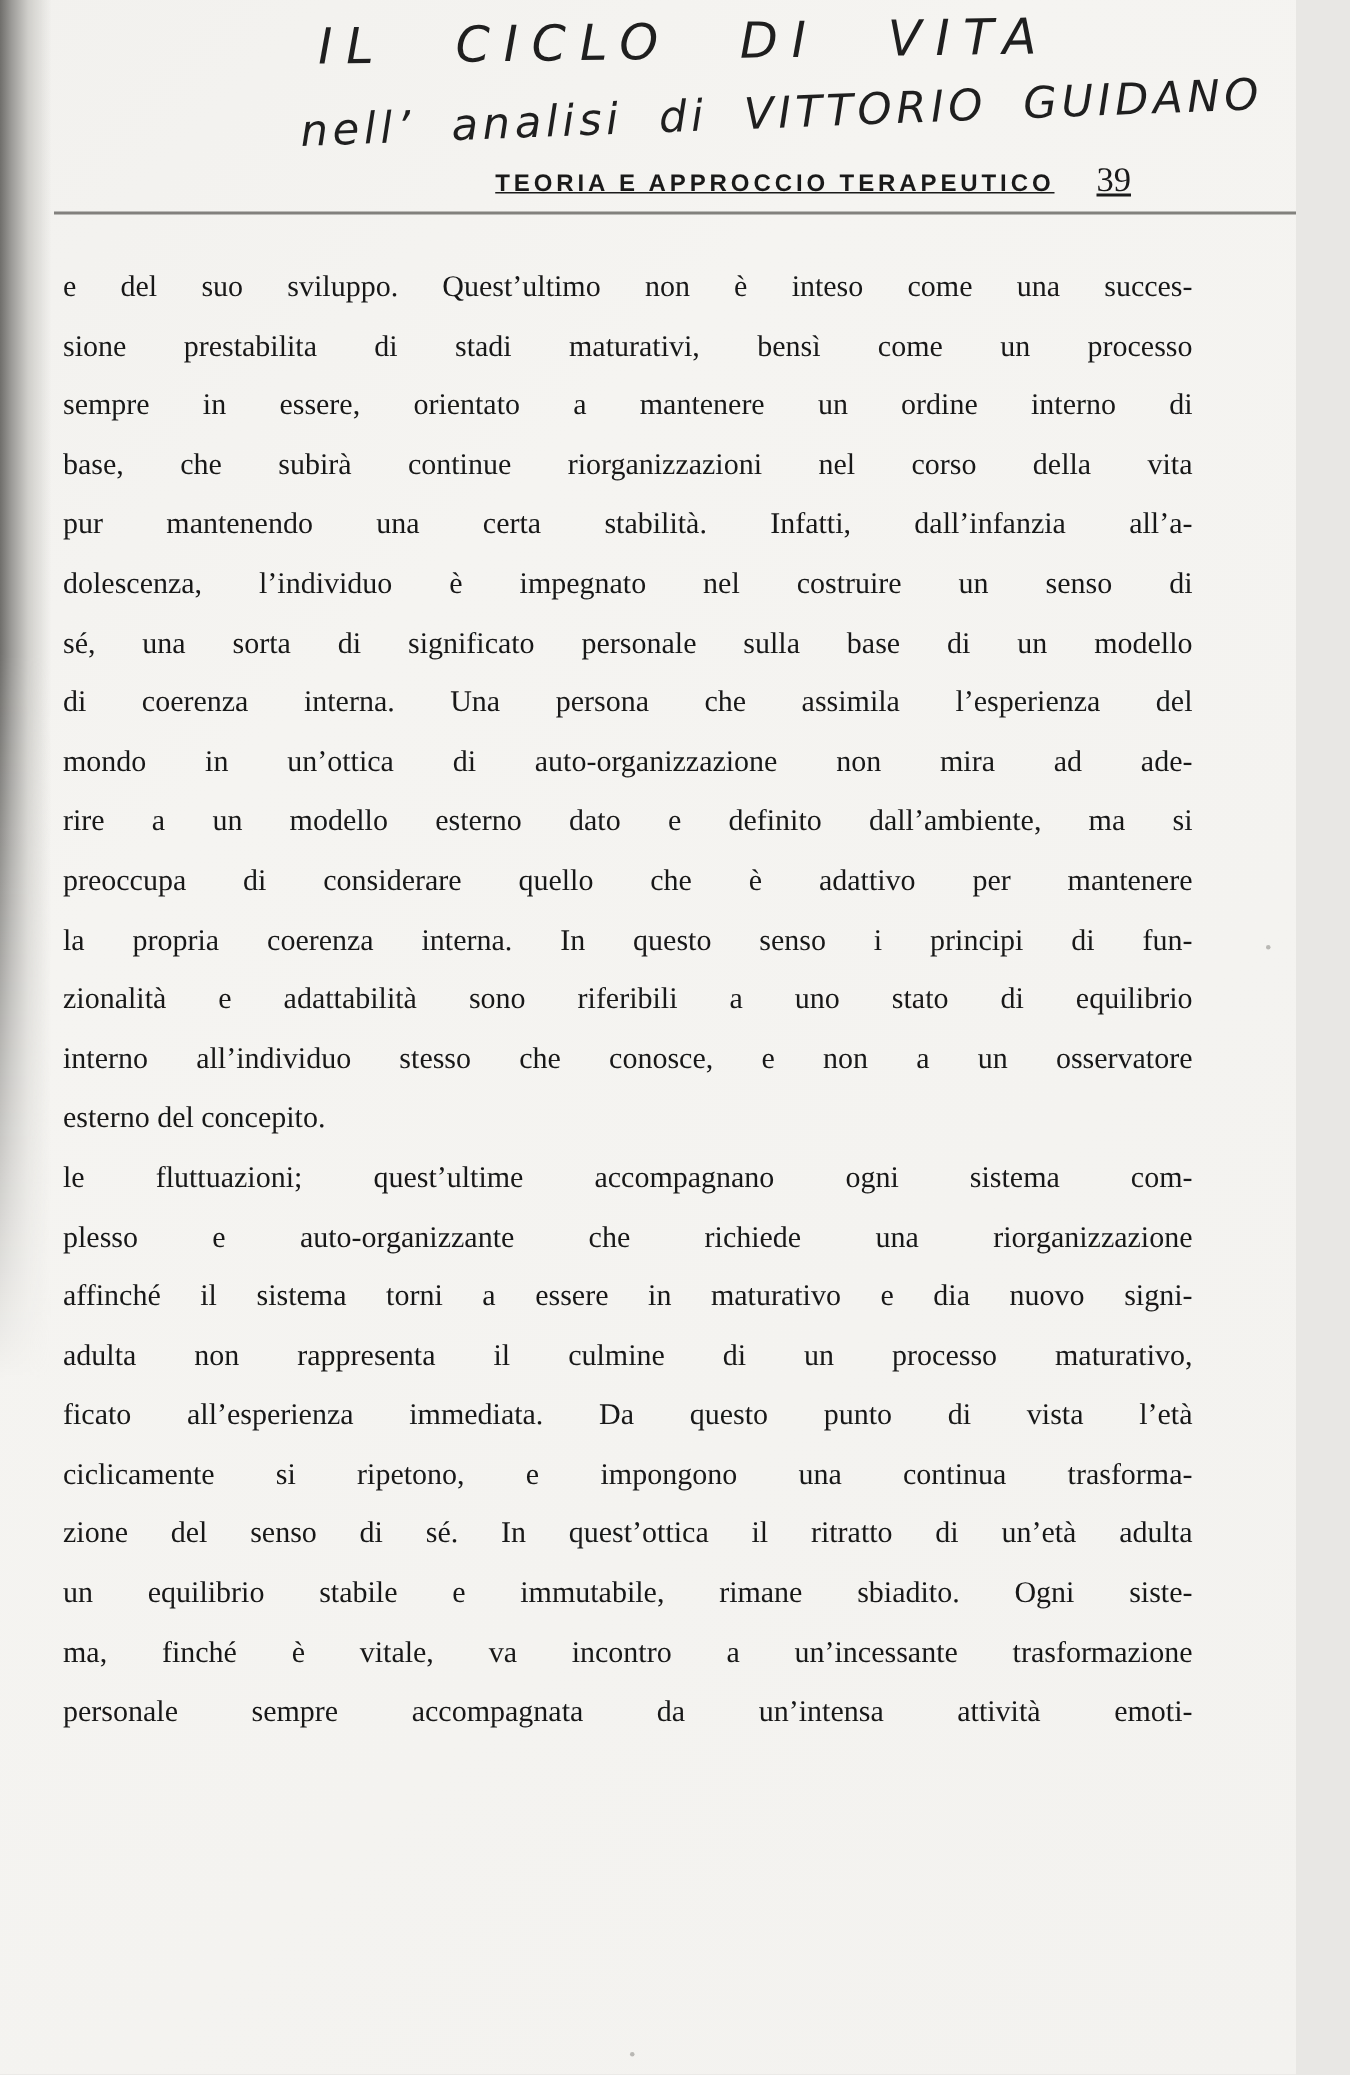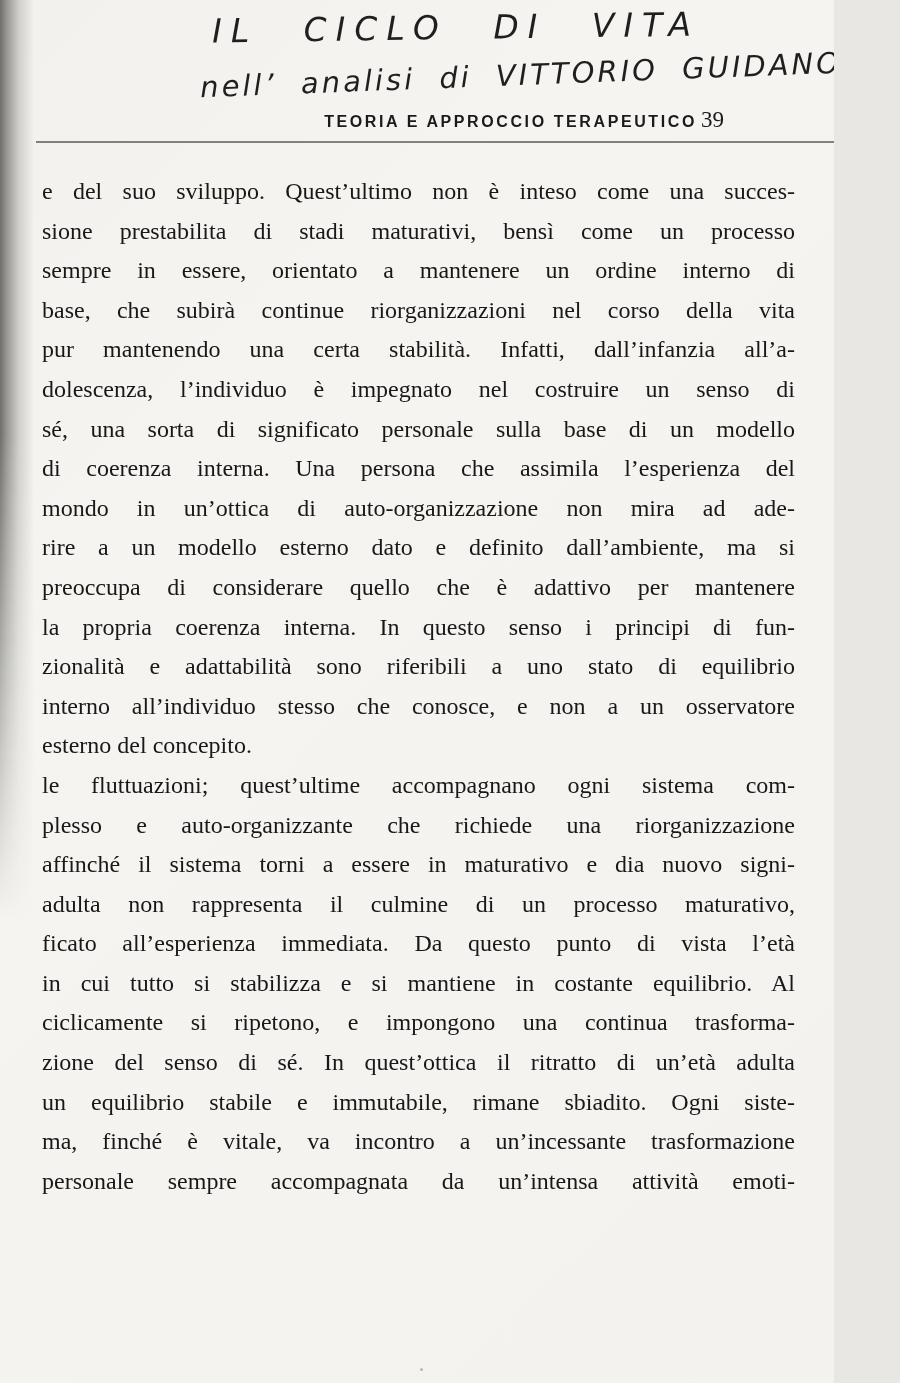--- a/index.html
+++ b/index.html
@@ -8,20 +8,21 @@
     background: #e8e7e4;
     font-family: "Liberation Serif", serif;
   }
   .page {
     position: relative;
     width: 834px;
     height: 1383px;
     background: linear-gradient(135deg, #f2f1ee 0%, #f5f4f1 30%, #f3f2ef 100%);
     overflow: hidden;
     color: #1b1b1b;
+    padding-left: 30px;
   }
   
   .binding-shadow {
     position: absolute;
     left: 0; top: 0;
     width: 34px;
     height: 70%;
     background: linear-gradient(to right, #6f6e6b 0%, #9b9a97 22%, #cfceca 55%, rgba(243,242,239,0) 100%);
     -webkit-mask-image: linear-gradient(to bottom, black 0%, black 45%, transparent 95%);
     mask-image: linear-gradient(to bottom, black 0%, black 45%, transparent 95%);
@@ -62,51 +63,52 @@
   }
 
   
   .running-header {
     position: absolute;
     top: 107px;
     right: 110px;
     display: flex;
     align-items: baseline;
     white-space: nowrap;
+    text-decoration: underline;
   }
   .header-title {
     font-family: "Liberation Sans", sans-serif;
     font-weight: bold;
     font-size: 16px;
     letter-spacing: 2.6px;
     color: #1a1a1a;
   }
   .page-number {
     font-family: "Liberation Serif", serif;
     font-size: 23px;
-    margin-left: 4px;
+    margin-left: 28px;
     color: #1a1a1a;
   }
   .header-rule {
     position: absolute;
     top: 141px;
     left: 36px;
     width: 832px;
     height: 2px;
     background: #6d6c69;
     opacity: 0.85;
   }
 
   
   .body-text {
     position: absolute;
     left: 42px;
     top: 172px;
     width: 753px;
-    font-size: 24px;
+    font-size: 20px;
     line-height: 39.6px;
     color: #181818;
   }
   .line {
     height: 39.6px;
     text-align: justify;
     text-align-last: justify;
     white-space: normal;
   }
   .line.end {
@@ -151,21 +153,20 @@
       <div class="line">zionalità e adattabilità sono riferibili a uno stato di equilibrio</div>
       <div class="line">interno all’individuo stesso che conosce, e non a un osservatore</div>
       <div class="line end">esterno del concepito.</div>
     </div>
     <div>
       <div class="line">le fluttuazioni; quest’ultime accompagnano ogni sistema com-</div>
       <div class="line">plesso e auto-organizzante che richiede una riorganizzazione</div>
       <div class="line">affinché il sistema torni a essere in maturativo e dia nuovo signi-</div>
       <div class="line">adulta non rappresenta il culmine di un processo maturativo,</div>
       <div class="line">ficato all’esperienza immediata. Da questo punto di vista l’età</div>
-      <div class="line">in cui tutto si stabilizza e si mantiene in costante equilibrio. Al</div>
       <div class="line">ciclicamente si ripetono, e impongono una continua trasforma-</div>
       <div class="line">zione del senso di sé. In quest’ottica il ritratto di un’età adulta</div>
       <div class="line">un equilibrio stabile e immutabile, rimane sbiadito. Ogni siste-</div>
       <div class="line">ma, finché è vitale, va incontro a un’incessante trasformazione</div>
       <div class="line">personale sempre accompagnata da un’intensa attività emoti-</div>
     </div>
   </div>
 
   <div class="speck" style="left:420px; top:1368px; width:3px; height:3px;"></div>
   <div class="speck" style="left:844px; top:630px; width:3px; height:3px;"></div>

